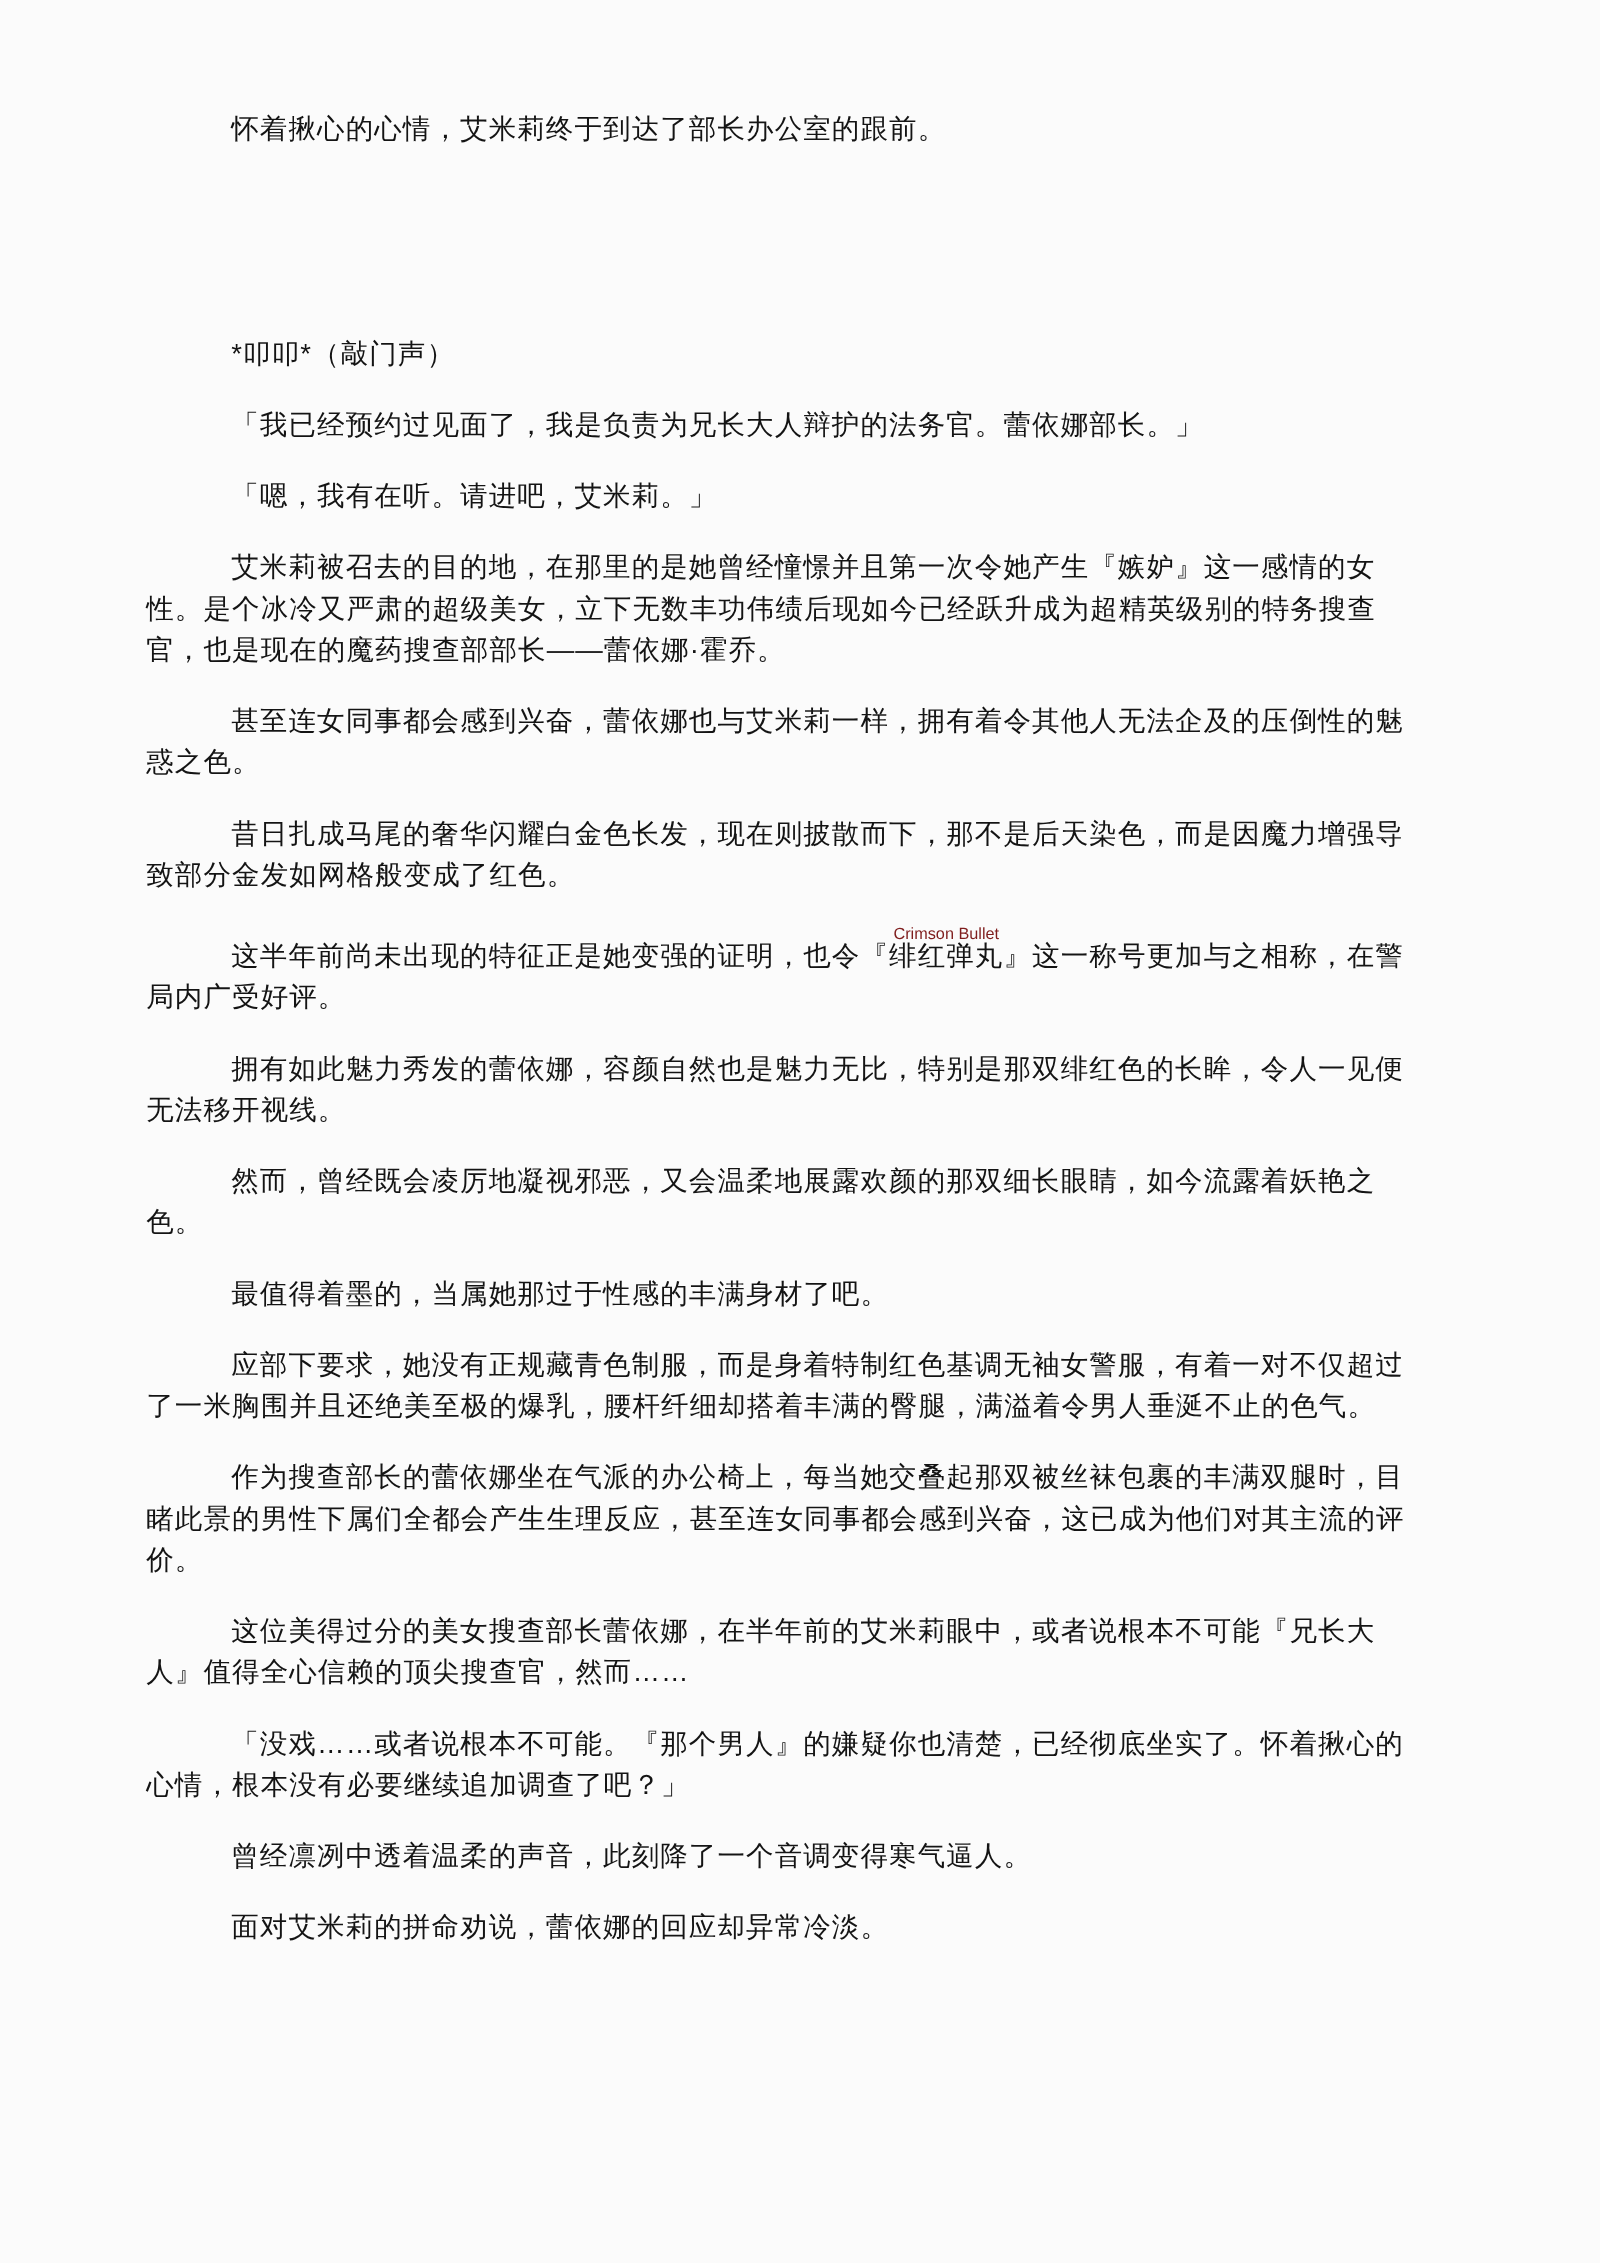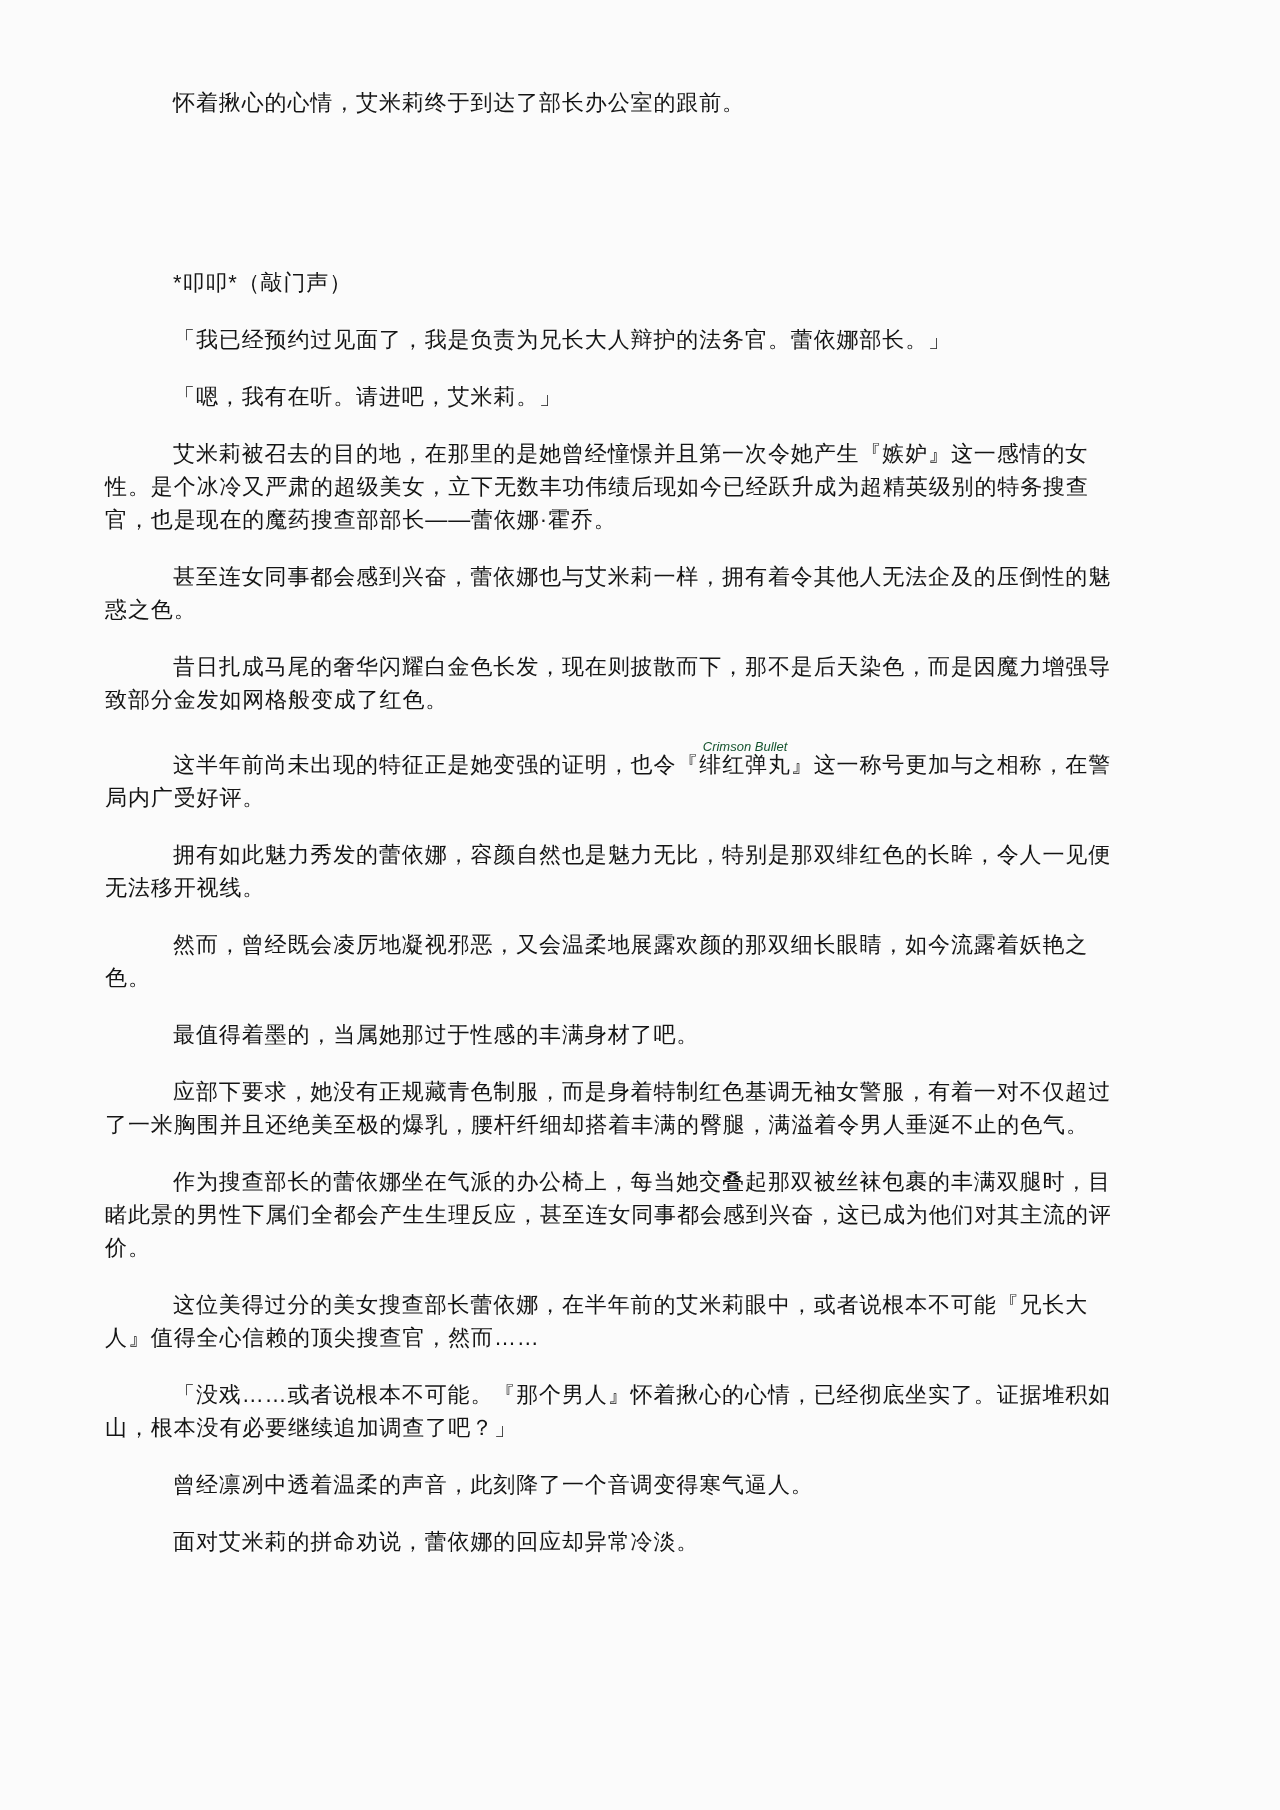--- a/index.html
+++ b/index.html
@@ -13,21 +13,21 @@
     width: 1280px;
     height: 1810px;
     margin: 0 auto;
     box-sizing: border-box;
     background: #fbfbfb;
     overflow: hidden;
   }
   .novel-text {
     position: absolute;
     top: 86px;
-    left: 105px;
+    left: 117px;
     width: 1010px;
     color: #141414;
   }
   .novel-text p {
     margin: 0 0 24px 0;
     font-size: 22px;
     line-height: 33px;
     letter-spacing: 0.04em;
     text-indent: 68px;
     font-weight: 500;
@@ -37,22 +37,21 @@
     margin-bottom: 147px;
   }
   ruby {
     ruby-align: center;
   }
   ruby rt {
     font-size: 13px;
     font-weight: 400;
     letter-spacing: 0;
     text-align: center;
-    color: #14532d;
-    font-style: italic;
+    color: #7f1d1d;
   }
 </style>
 </head>
 <body>
 
 <main class="page">
   <article class="novel-text" id="novel-text">
       <p class="scene-break">怀着揪心的心情，艾米莉终于到达了部长办公室的跟前。</p>
       <p>*叩叩*（敲门声）</p>
       <p>「我已经预约过见面了，我是负责为兄长大人辩护的法务官。蕾依娜部长。」</p>
@@ -60,17 +59,17 @@
       <p>艾米莉被召去的目的地，在那里的是她曾经憧憬并且第一次令她产生『嫉妒』这一感情的女性。是个冰冷又严肃的超级美女，立下无数丰功伟绩后现如今已经跃升成为超精英级别的特务搜查官，也是现在的魔药搜查部部长——蕾依娜·霍乔。</p>
       <p>甚至连女同事都会感到兴奋，蕾依娜也与艾米莉一样，拥有着令其他人无法企及的压倒性的魅惑之色。</p>
       <p>昔日扎成马尾的奢华闪耀白金色长发，现在则披散而下，那不是后天染色，而是因魔力增强导致部分金发如网格般变成了红色。</p>
       <p><span>这半年前尚未出现的特征正是她变强的证明，也令『</span><ruby><span>绯红弹丸</span><rt>Crimson Bullet</rt></ruby><span>』这一称号更加与之相称，在警局内广受好评。</span></p>
       <p>拥有如此魅力秀发的蕾依娜，容颜自然也是魅力无比，特别是那双绯红色的长眸，令人一见便无法移开视线。</p>
       <p>然而，曾经既会凌厉地凝视邪恶，又会温柔地展露欢颜的那双细长眼睛，如今流露着妖艳之色。</p>
       <p>最值得着墨的，当属她那过于性感的丰满身材了吧。</p>
       <p>应部下要求，她没有正规藏青色制服，而是身着特制红色基调无袖女警服，有着一对不仅超过了一米胸围并且还绝美至极的爆乳，腰杆纤细却搭着丰满的臀腿，满溢着令男人垂涎不止的色气。</p>
       <p>作为搜查部长的蕾依娜坐在气派的办公椅上，每当她交叠起那双被丝袜包裹的丰满双腿时，目睹此景的男性下属们全都会产生生理反应，甚至连女同事都会感到兴奋，这已成为他们对其主流的评价。</p>
       <p>这位美得过分的美女搜查部长蕾依娜，在半年前的艾米莉眼中，或者说根本不可能『兄长大人』值得全心信赖的顶尖搜查官，然而……</p>
-      <p>「没戏……或者说根本不可能。『那个男人』怀着揪心的心情，已经彻底坐实了。证据堆积如山，根本没有必要继续追加调查了吧？」</p>
+      <p>「没戏……或者说根本不可能。『那个男人』的嫌疑你也清楚，已经彻底坐实了。怀着揪心的心情，根本没有必要继续追加调查了吧？」</p>
       <p>曾经凛冽中透着温柔的声音，此刻降了一个音调变得寒气逼人。</p>
       <p>面对艾米莉的拼命劝说，蕾依娜的回应却异常冷淡。</p>
     </article>
 </main>
 
 </body></html>

